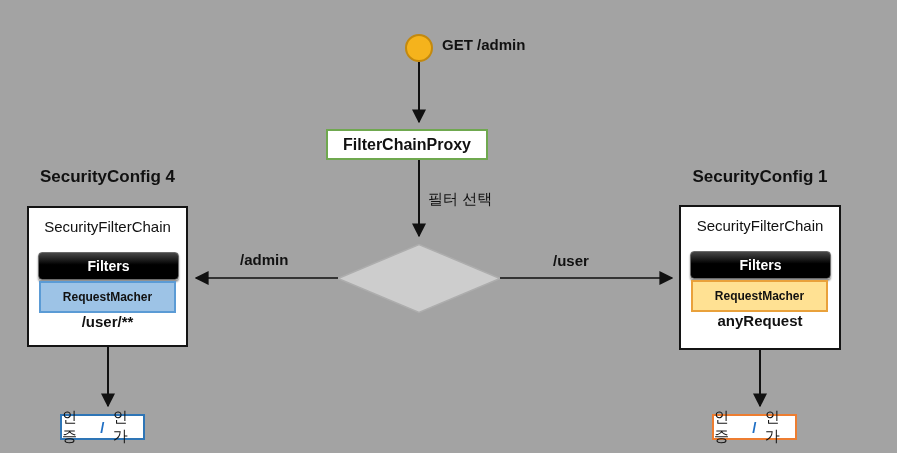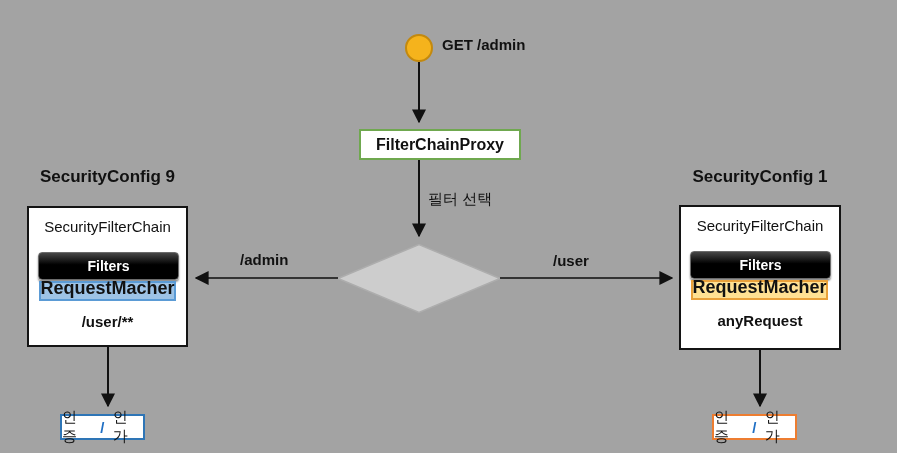--- a/index.html
+++ b/index.html
@@ -30,21 +30,21 @@
     left:405px;top:34px;width:28px;height:28px;
     border-radius:50%;
     background:#f5b31c;
     border:2px solid #c3890e;
     box-sizing:border-box;
   }
   .start-label{left:442px;top:36px;font-size:15px;}
 
   
   .proxy-box{
-    left:359px;top:129px;width:162px;height:31px;
+    left:326px;top:129px;width:162px;height:31px;
     background:#ffffff;
     border:2px solid #6fa84f;
     box-sizing:border-box;
     display:flex;align-items:center;justify-content:center;
     font-size:16px;font-weight:bold;color:#111;
   }
 
   .filter-select-label{left:428px;top:190px;font-size:15px;}
 
   .matches-label{
@@ -79,24 +79,24 @@
   .filters-box{
     position:absolute;left:9px;top:44px;width:139px;height:26px;
     background:linear-gradient(#474747,#000 45%);
     border:1px solid #6b6b6b;
     border-radius:4px;
     box-shadow:0 2px 2px rgba(0,0,0,.45);
     display:flex;align-items:center;justify-content:center;
     color:#ffffff;font-size:14px;font-weight:bold;
   }
   .matcher-box{
-    position:absolute;left:10px;top:73px;width:137px;height:20px;
+    position:absolute;left:10px;top:73px;width:137px;height:32px;
     box-sizing:border-box;
-    display:flex;align-items:flex-end;justify-content:center;
-    color:#111;font-size:18px;font-weight:bold;
+    display:flex;align-items:center;justify-content:center;
+    color:#111;font-size:12px;font-weight:bold;
   }
   .matcher-blue{
     background:#9dc3e6;
     border:2px solid #5b9bd5;
   }
   .matcher-gold{
     background:#ffe193;
     border:2px solid #e9a13b;
   }
   .pattern-label{
@@ -143,21 +143,21 @@
   <div class="abs proxy-box">
     <span>FilterChainProxy</span>
   </div>
 
   <div class="abs lbl filter-select-label">필터 선택</div>
 
 
   <div class="abs lbl edge-label edge-label-admin">/admin</div>
   <div class="abs lbl edge-label edge-label-user">/user</div>
 
-  <div class="abs config-title config1-title">SecurityConfig 9</div>
+  <div class="abs config-title config1-title">SecurityConfig 4</div>
   <div class="abs config-box config1-box">
     <div class="chain-label">SecurityFilterChain</div>
     <div class="filters-box">
       <span>Filters</span>
     </div>
     <div class="matcher-box matcher-blue">
       <span>RequestMacher</span>
     </div>
     <div class="pattern-label">/user/**</div>
   </div>

